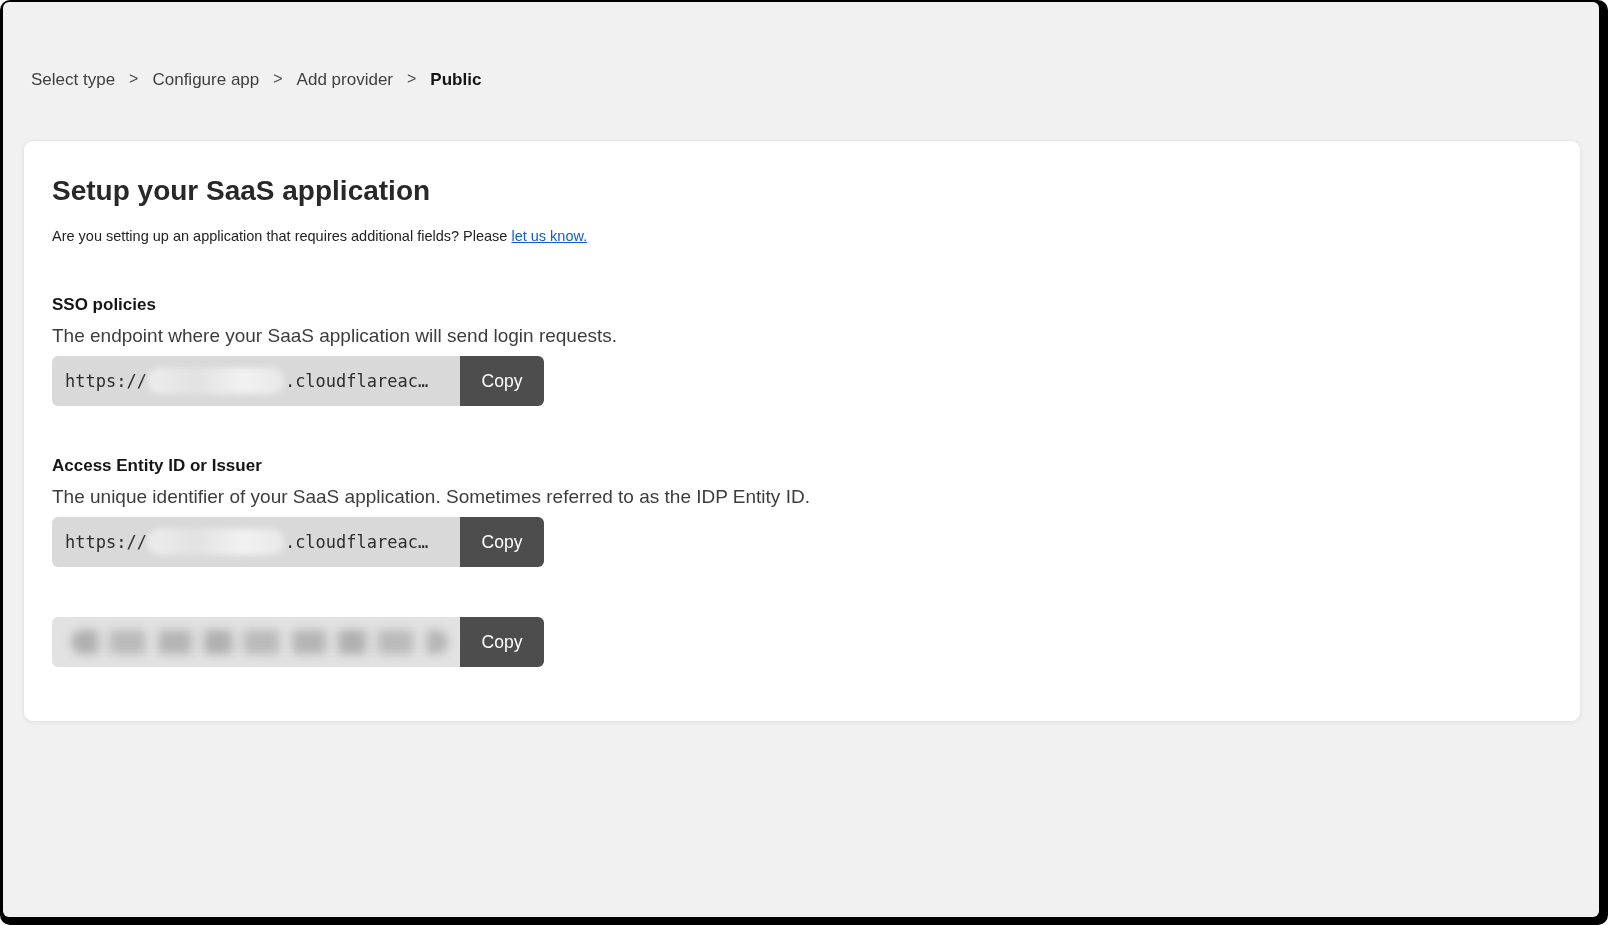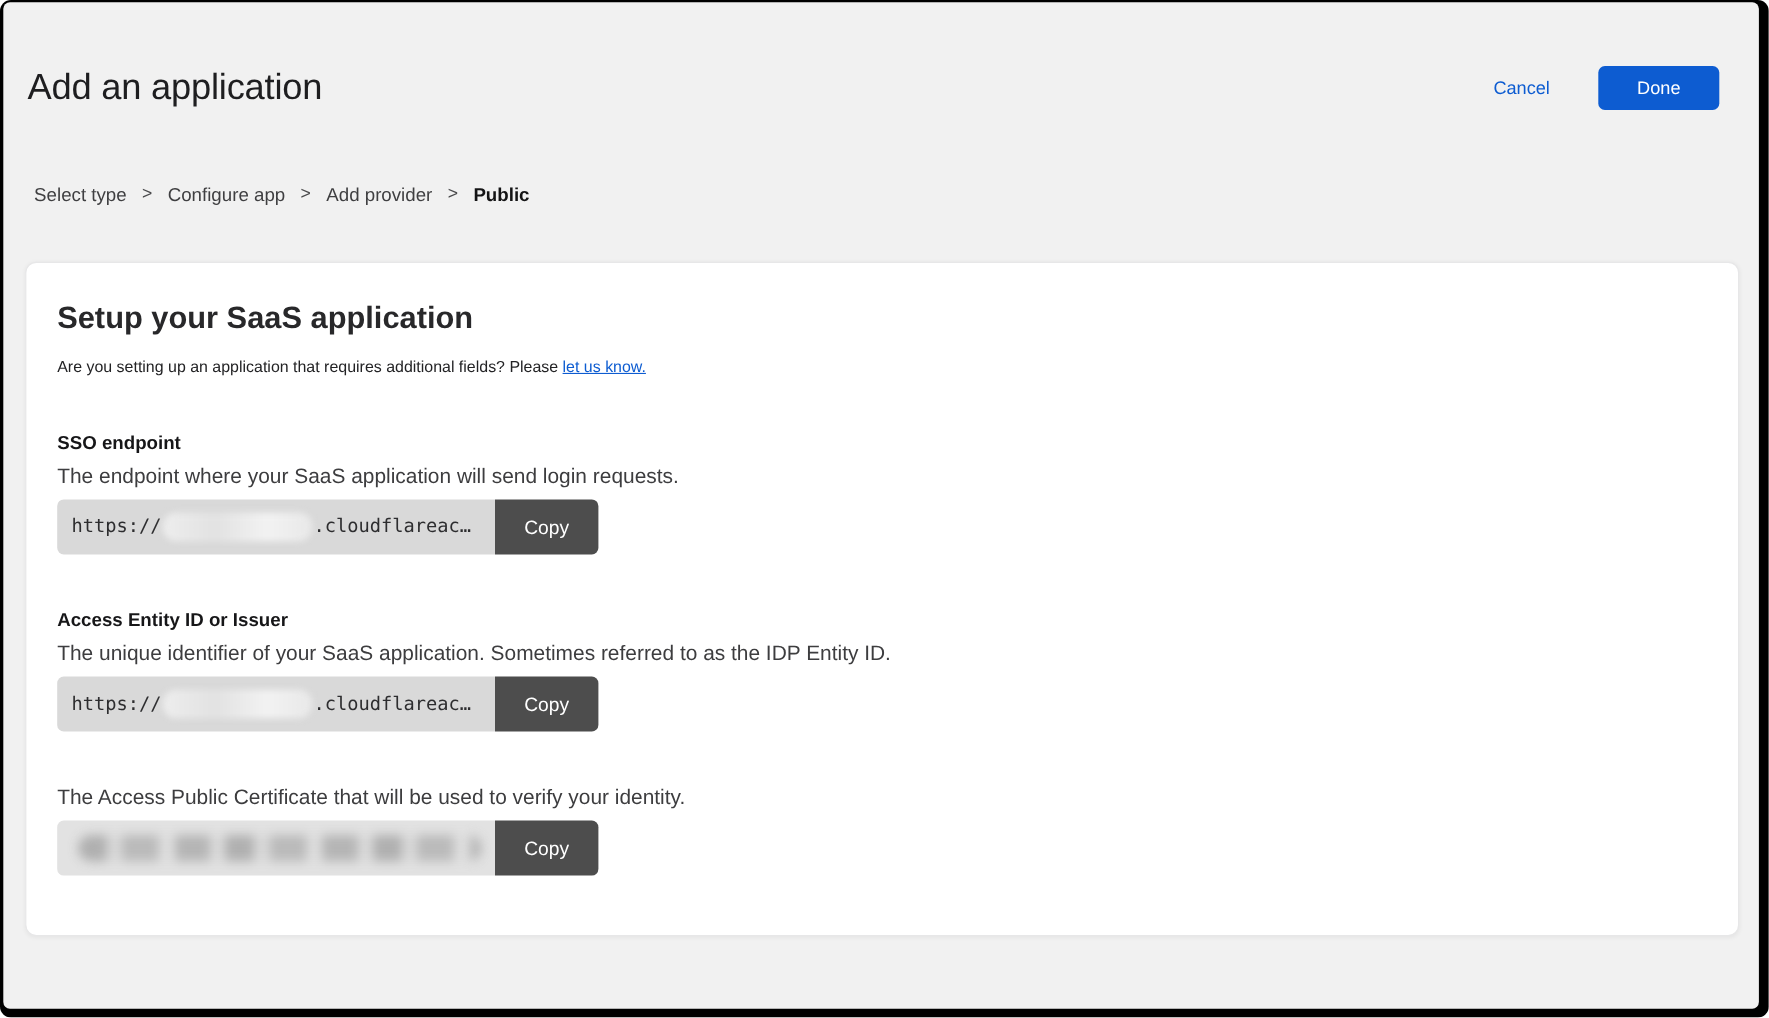--- a/index.html
+++ b/index.html
@@ -97,56 +97,49 @@
   .redact-smear{
     display:inline-block;flex:1;height:24px;margin:0 6px;
     border-radius:12px;opacity:.75;
     background:repeating-linear-gradient(90deg,
       #9f9f9f 0 26px,#d6d6d6 26px 40px,
       #adadad 40px 74px,#dedede 74px 88px,
       #a6a6a6 88px 120px,#d9d9d9 120px 134px);
     filter:blur(5px);
   }
   .copy-btn{
-    width:94px;border:none;flex:none;
+    width:84px;border:none;flex:none;
     background:var(--copy-button-bg);color:#ffffff;
     border-radius:0 6px 6px 0;
     font-size:17.5px;font-family:inherit;cursor:pointer;
   }
 </style>
 </head>
 <body>
 
 <div class="frame">
   <div class="screen">
 
-    <header class="topbar">
-      <h1 class="page-title">Add an application</h1>
-      <div class="actions">
-        <a class="cancel-link">Cancel</a>
-        <button class="done-btn">Done</button>
-      </div>
-    </header>
 
     <nav class="breadcrumb">
       <span class="crumb">Select type</span>
       <span class="sep">&gt;</span>
       <span class="crumb">Configure app</span>
       <span class="sep">&gt;</span>
       <span class="crumb">Add provider</span>
       <span class="sep">&gt;</span>
       <span class="crumb active">Public</span>
     </nav>
 
     <section class="card">
       <h2 class="card-title">Setup your SaaS application</h2>
       <p class="card-note"><span>Are you setting up an application that requires additional fields? Please</span><a class="note-link">let us know.</a></p>
 
       <div class="field">
-        <h3 class="field-label">SSO endpoint</h3>
+        <h3 class="field-label">SSO policies</h3>
         <p class="field-desc">The endpoint where your SaaS application will send login requests.</p>
         <div class="value-row">
           <div class="code">
             <span>https://</span>
             <span class="redact-blur"></span>
             <span>.cloudflareac…</span>
           </div>
           <button class="copy-btn">Copy</button>
         </div>
       </div>
@@ -158,21 +151,20 @@
           <div class="code">
             <span>https://</span>
             <span class="redact-blur"></span>
             <span>.cloudflareac…</span>
           </div>
           <button class="copy-btn">Copy</button>
         </div>
       </div>
 
       <div class="field">
-        <p class="field-desc">The Access Public Certificate that will be used to verify your identity.</p>
         <div class="value-row">
           <div class="code lighter">
             <span class="redact-smear"></span>
           </div>
           <button class="copy-btn">Copy</button>
         </div>
       </div>
 
     </section>
   </div>

